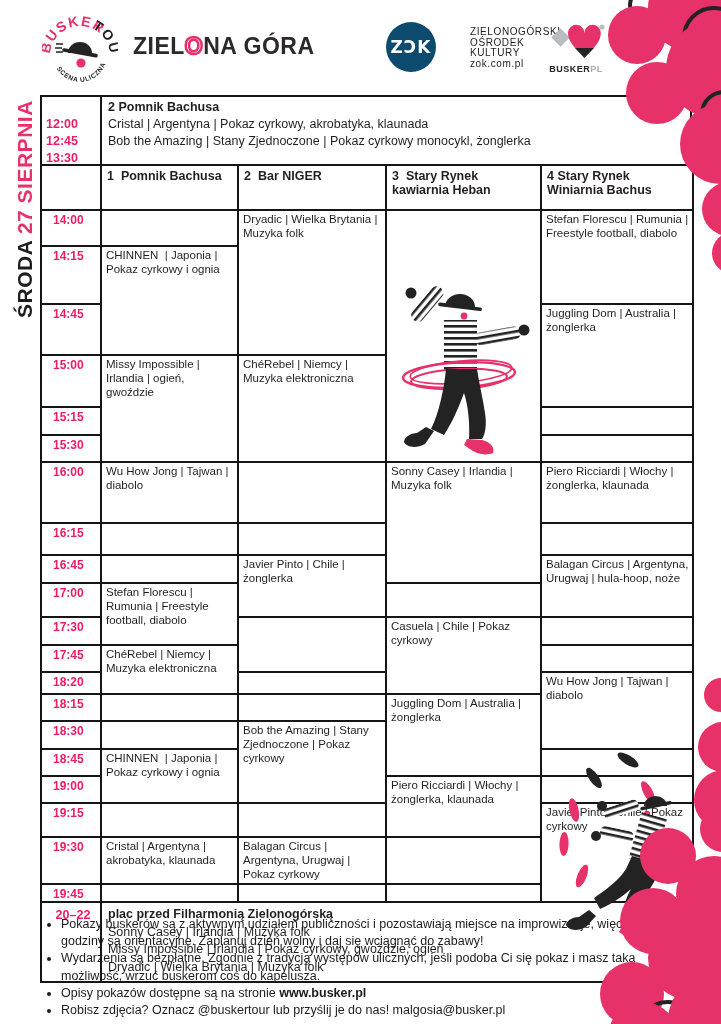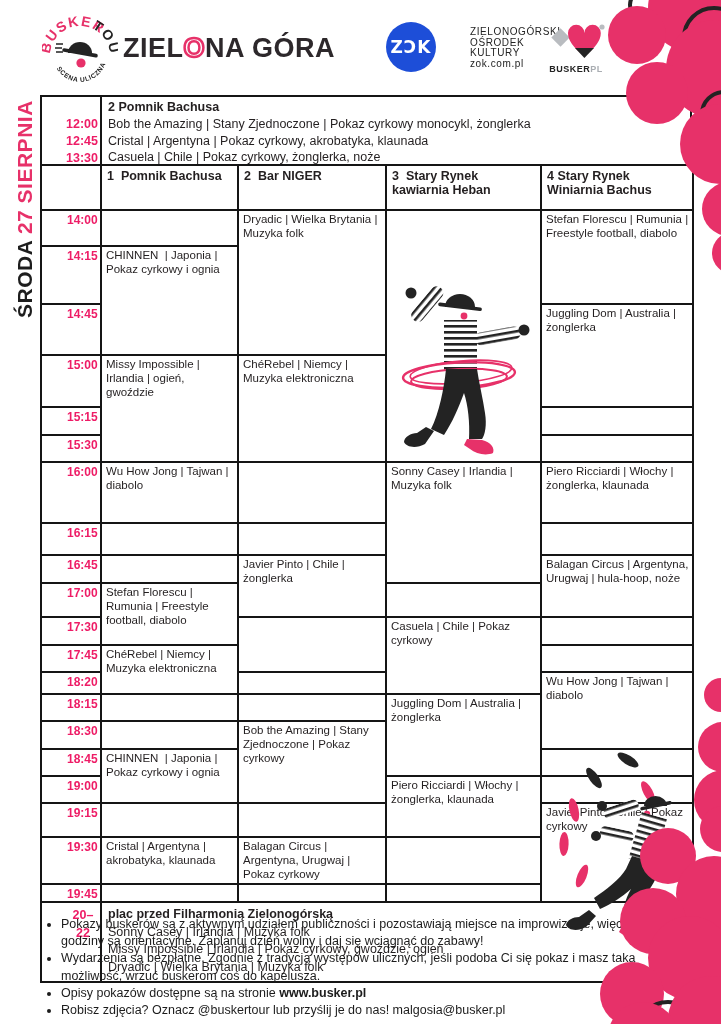--- a/index.html
+++ b/index.html
@@ -9,61 +9,61 @@
          font-family:"Liberation Sans","DejaVu Sans",sans-serif; color:var(--ink); }
 
   
   .decor { position:absolute; inset:0; z-index:6; pointer-events:none; }
   .pb { position:absolute; border-radius:50%; background:var(--pink); }
   .br { position:absolute; border-radius:50%; border:4px solid #232323; background:transparent; }
 
   
   .hdr { position:absolute; left:0; top:0; width:721px; height:95px; z-index:2; }
   .btlogo { position:absolute; left:42px; top:10px; }
-  .citymark { position:absolute; left:123px; top:33px; font-size:27px; font-weight:800;
+  .citymark { position:absolute; left:133px; top:33px; font-size:23px; font-weight:800;
               letter-spacing:.5px; color:#2d282b; white-space:nowrap; }
   .ring-o { color:var(--pink); }
   @supports (-webkit-text-stroke: 1px black) {
     .ring-o { color:#fff; -webkit-text-stroke:2.5px var(--pink); }
   }
   .zokcircle { position:absolute; left:386px; top:22px; width:50px; height:50px; border-radius:50%;
-               background:#1d4ed8; color:#fff; display:flex; align-items:center; justify-content:center;
+               background:#0c4a6e; color:#fff; display:flex; align-items:center; justify-content:center;
                font-family:"DejaVu Sans",sans-serif; font-weight:800; font-size:17px; letter-spacing:1px; }
   .zoktext { position:absolute; left:470px; top:27px; font-size:10px; font-weight:400;
              line-height:10.5px; letter-spacing:.6px; color:#232323; }
   .bplogo { position:absolute; left:550px; top:18px; }
   .bpword { position:absolute; left:540px; top:64px; width:72px; text-align:center;
             font-size:9px; font-weight:800; letter-spacing:.5px; color:#232323; }
   .bpword .sfx { color:#a9adb2; font-weight:700;text-align:right; }
 
   
   .datebar { position:absolute; left:13px; top:318px; transform:rotate(-90deg); transform-origin:0 0;
              width:226px; font-size:21px; font-weight:800; letter-spacing:.5px; white-space:nowrap; z-index:2; }
   .datebar .d { color:#1d1d1d; } .datebar .p { color:var(--pink); }
 
   
   .sched { position:absolute; left:40px; top:95px; width:652px; z-index:1; }
   .block { border:2px solid #151515; display:grid; grid-template-columns:60px 1fr; background:#fff; }
-  .block .tcol { border-right:2px solid #151515; padding:19px 0 0 24px; }
+  .block .tcol { border-right:2px solid #151515; padding:19px 0 0 4px; }
   .block .tcol.ev { padding-top:4px; }
   .block .tcol div { line-height:16.8px; font-size:12.5px; font-weight:800; color:var(--timepink); }
   .block .ccol { padding:2px 6px; font-size:12.5px; line-height:16.8px; }
   .block .vtitle { font-weight:800; }
   .preblock { height:71px; }
   .evblock  { height:82px; margin-top:-2px; }
   .evblock .tcol div { line-height:17.4px;text-align:center; }
   .evblock .ccol { line-height:17.4px; padding-top:3px; }
 
   table.grid { border-collapse:collapse; table-layout:fixed; width:652px; margin-top:-2px; background:#fff; }
   table.grid col.c0{width:60px;} table.grid col.c1{width:137px;} table.grid col.c2{width:148px;}
   table.grid col.c3{width:155px;} table.grid col.c4{width:152px;}
   table.grid th, table.grid td { border:2px solid #151515; vertical-align:top; text-align:left;
       white-space:pre-wrap; overflow:visible; }
   table.grid th { font-size:12.5px; font-weight:800; padding:3px 5px; height:45px; }
-  td.t { color:var(--timepink); font-weight:800; font-size:12px; padding:2px 0 0 25px; }
+  td.t { color:var(--timepink); font-weight:800; font-size:12px; padding:2px 0 0 11px; }
   td.c { font-size:11.5px; line-height:1.2; padding:2px 3px 2px 4px; }
   td.ill { position:relative; padding:0; }
 
   
   .mime-wrap { position:relative; width:151px; height:178px; overflow:visible; }
   .juggler-abs { position:absolute; left:548px; top:748px; z-index:4; pointer-events:none; }
 
   
   .notes { position:absolute; left:46px; top:916px; width:612px; z-index:2; }
   .notes ul { list-style:disc; padding-left:15px; }
@@ -123,23 +123,22 @@
 <div class="sched">
 
   <div class="block preblock">
     <div class="tcol">
       <div>12:00</div>
       <div>12:45</div>
       <div>13:30</div>
     </div>
     <div class="ccol">
       <div class="vtitle">2  Pomnik Bachusa</div>
+      <div>Cristal | Argentyna | Pokaz cyrkowy, akrobatyka, klaunada</div>
       <div>Bob the Amazing | Stany Zjednoczone | Pokaz cyrkowy monocykl, żonglerka</div>
-      <div>Cristal | Argentyna | Pokaz cyrkowy, akrobatyka, klaunada</div>
-      <div>Casuela | Chile | Pokaz cyrkowy, żonglerka, noże</div>
     </div>
   </div>
 
   <table class="grid">
     <colgroup>
         <col class="c0">
         <col class="c1">
         <col class="c2">
         <col class="c3">
         <col class="c4">

